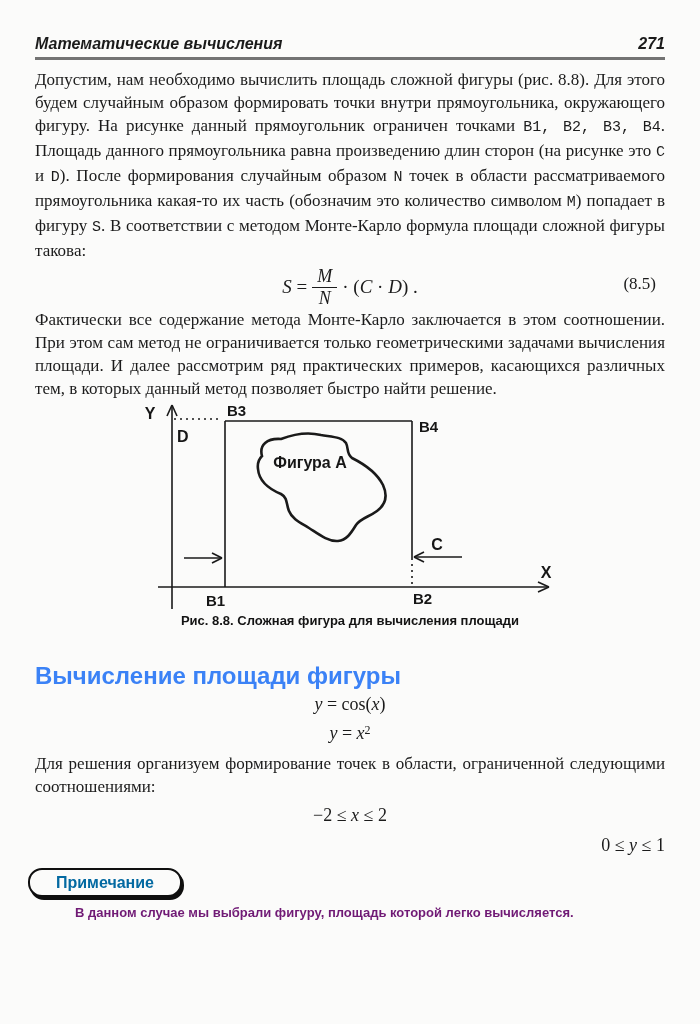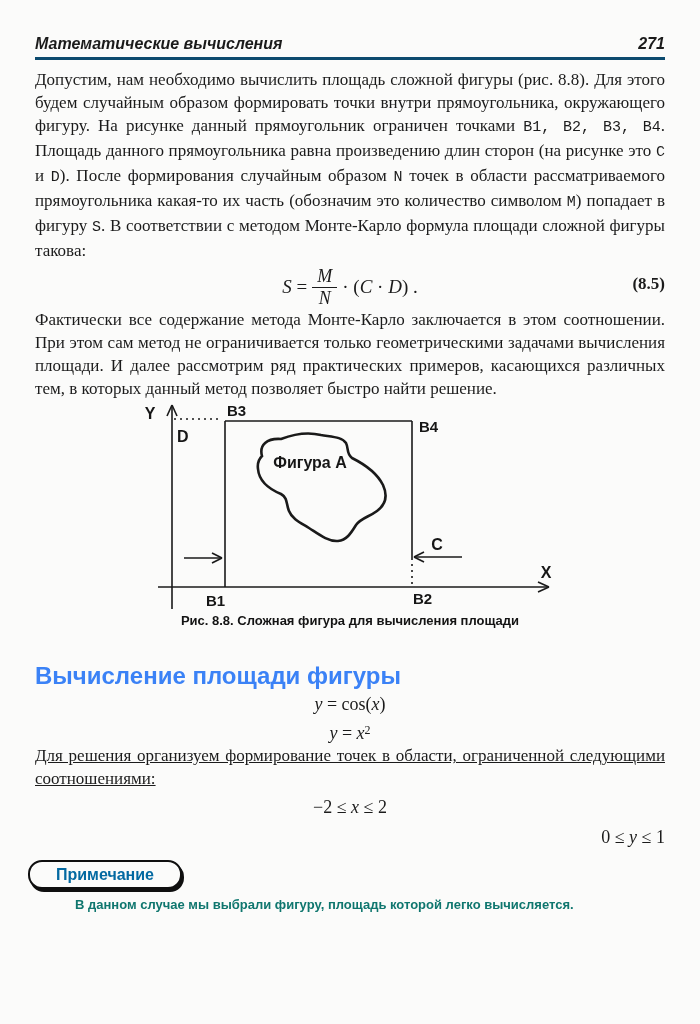--- a/index.html
+++ b/index.html
@@ -2,42 +2,42 @@
 <html lang="ru"><head>
 <meta charset="utf-8">
 <style>
   html,body{margin:0;padding:0;}
   body{background:#fbfbfa;font-family:"Liberation Serif",serif;color:#1b1b1b;}
   .page{position:relative;width:700px;height:1024px;background:#fbfbfa;overflow:hidden;}
   .content{width:630px;margin:0 auto;}
 
   
   .header{display:flex;justify-content:space-between;align-items:baseline;
-          margin:35px 35px 0;padding-bottom:4px;border-bottom:3px solid #0c4a6e;}
+          margin:35px 35px 0;padding-bottom:4px;border-bottom:3px solid #737373;}
   .header-title{font-family:"Liberation Sans",sans-serif;font-style:italic;font-weight:700;font-size:16px;}
   .header-pagenum{font-family:"Liberation Sans",sans-serif;font-style:italic;font-weight:700;font-size:16px;}
 
   
   .body-text{margin:0;font-size:17px;line-height:23px;text-align:justify;hyphens:manual;}
   .p-intro{margin-top:8px;}
   .p-method{margin-top:0;}
   .p-task{margin-top:10px;}
-  .p-region{text-decoration:underline;}
+  .p-region{margin-top:8px;}
   .mono{font-family:"Liberation Mono","DejaVu Sans Mono",monospace;font-size:15px;}
   .it{font-style:italic;}
   .sup{font-size:12px;vertical-align:0.45em;}
 
   
   .formula-row{position:relative;display:flex;justify-content:center;align-items:center;
                margin-top:4px;height:42px;font-size:19px;}
   .eq-main{display:inline-flex;align-items:center;}
   .frac{display:inline-flex;flex-direction:column;align-items:center;margin:0 5px;font-size:18px;line-height:19px;}
   .frac .num{border-bottom:1.6px solid #1b1b1b;padding:0 5px 1px;}
   .frac .den{padding-top:1px;}
-  .eq-number{position:absolute;right:0;top:8px;font-size:17px;font-weight:bold;}
+  .eq-number{position:absolute;right:9px;top:8px;font-size:17px;}
   .eq-center{margin-top:4px;text-align:center;font-size:18px;line-height:22px;}
   .eq-sq{margin-top:4px;}
   .ineq-x{margin-top:6px;}
   .ineq-y{margin-top:8px;text-align:right;}
 
   
   .figure{margin:0;padding:0;}
   .figure svg{display:block;width:700px;height:212px;margin-left:-35px;}
   .fig-caption{margin-top:0;text-align:center;font-family:"Liberation Sans",sans-serif;
                font-weight:700;font-size:13px;line-height:17px;color:#141414;}
@@ -49,21 +49,21 @@
                    font-weight:700;font-size:24px;line-height:27px;color:#3b82f6;}
 
   
   .note{margin-top:12px;}
   .note-badge{display:flex;justify-content:center;align-items:center;
               width:150px;height:25px;margin-left:-7px;
               border:2.5px solid #0f0f0f;border-radius:14px;background:#fbfbfa;
               box-shadow:2px 3px 0 #0f0f0f;
               font-family:"Liberation Sans",sans-serif;font-weight:700;font-size:16px;color:#0369a1;}
   .note-text{margin:7px 0 0 40px;font-family:"Liberation Sans",sans-serif;
-             font-weight:700;font-size:13px;line-height:17px;color:#0f766e;}
+             font-weight:700;font-size:13px;line-height:17px;color:#701a75;}
 </style>
 </head>
 <body>
 
 <div class="page">
 
   <header class="header">
     <span class="header-title">Математические вычисления</span>
     <span class="header-pagenum">271</span>
   </header>

